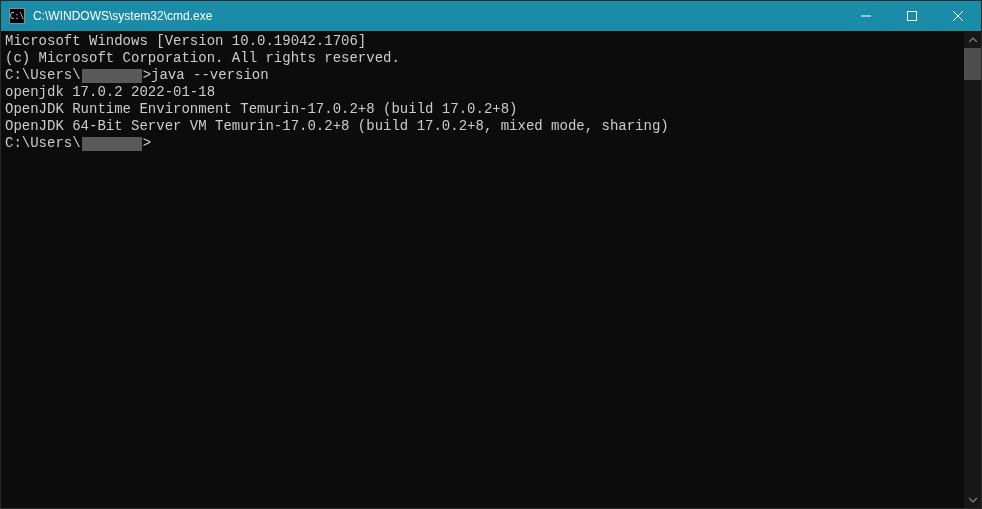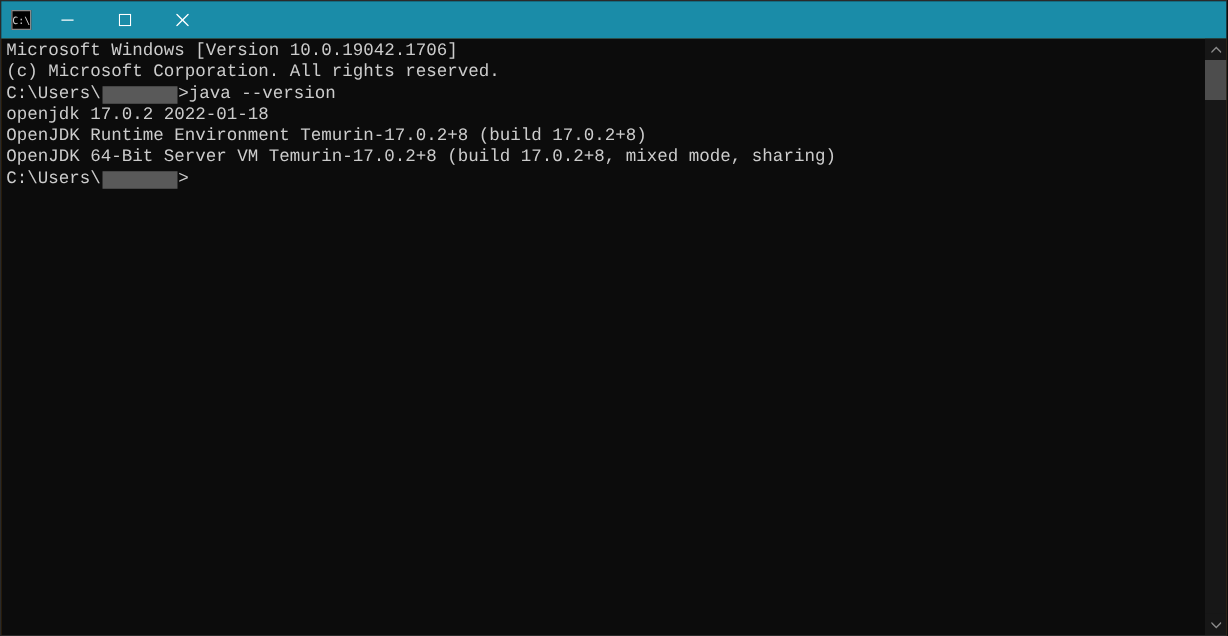--- a/index.html
+++ b/index.html
@@ -55,21 +55,21 @@
       display: flex;
       align-items: center;
       justify-content: center;
       color: #fff;
       cursor: pointer;
     }
     .titlebar-btn svg { width: 10px; height: 10px; }
     .content-wrap {
       flex: 1;
       display: flex;
-      background: #a16207;
+      background: #fdba74;
       position: relative;
     }
     .terminal {
       flex: 1;
       background: #0c0c0c;
       color: #cccccc;
       font-size: 14px;
       line-height: 17px;
       padding: 2px 4px;
       white-space: pre;
@@ -117,20 +117,21 @@
     .line { display: block; }
   </style>
 </head>
 <body>
 
 <div class="window">
   <div class="titlebar">
     <div class="titlebar-icon">
       <span>C:\</span>
     </div>
+    <div class="titlebar-title">C:\WINDOWS\system32\cmd.exe</div>
     <div class="titlebar-controls">
       <div class="titlebar-btn">
         <svg viewBox="0 0 10 10">
             <line x1="0" y1="5" x2="10" y2="5" stroke="#fff" stroke-width="1"></line>
           </svg>
       </div>
       <div class="titlebar-btn">
         <svg viewBox="0 0 10 10">
             <rect x="0.5" y="0.5" width="9" height="9" fill="none" stroke="#fff" stroke-width="1"></rect>
           </svg>

